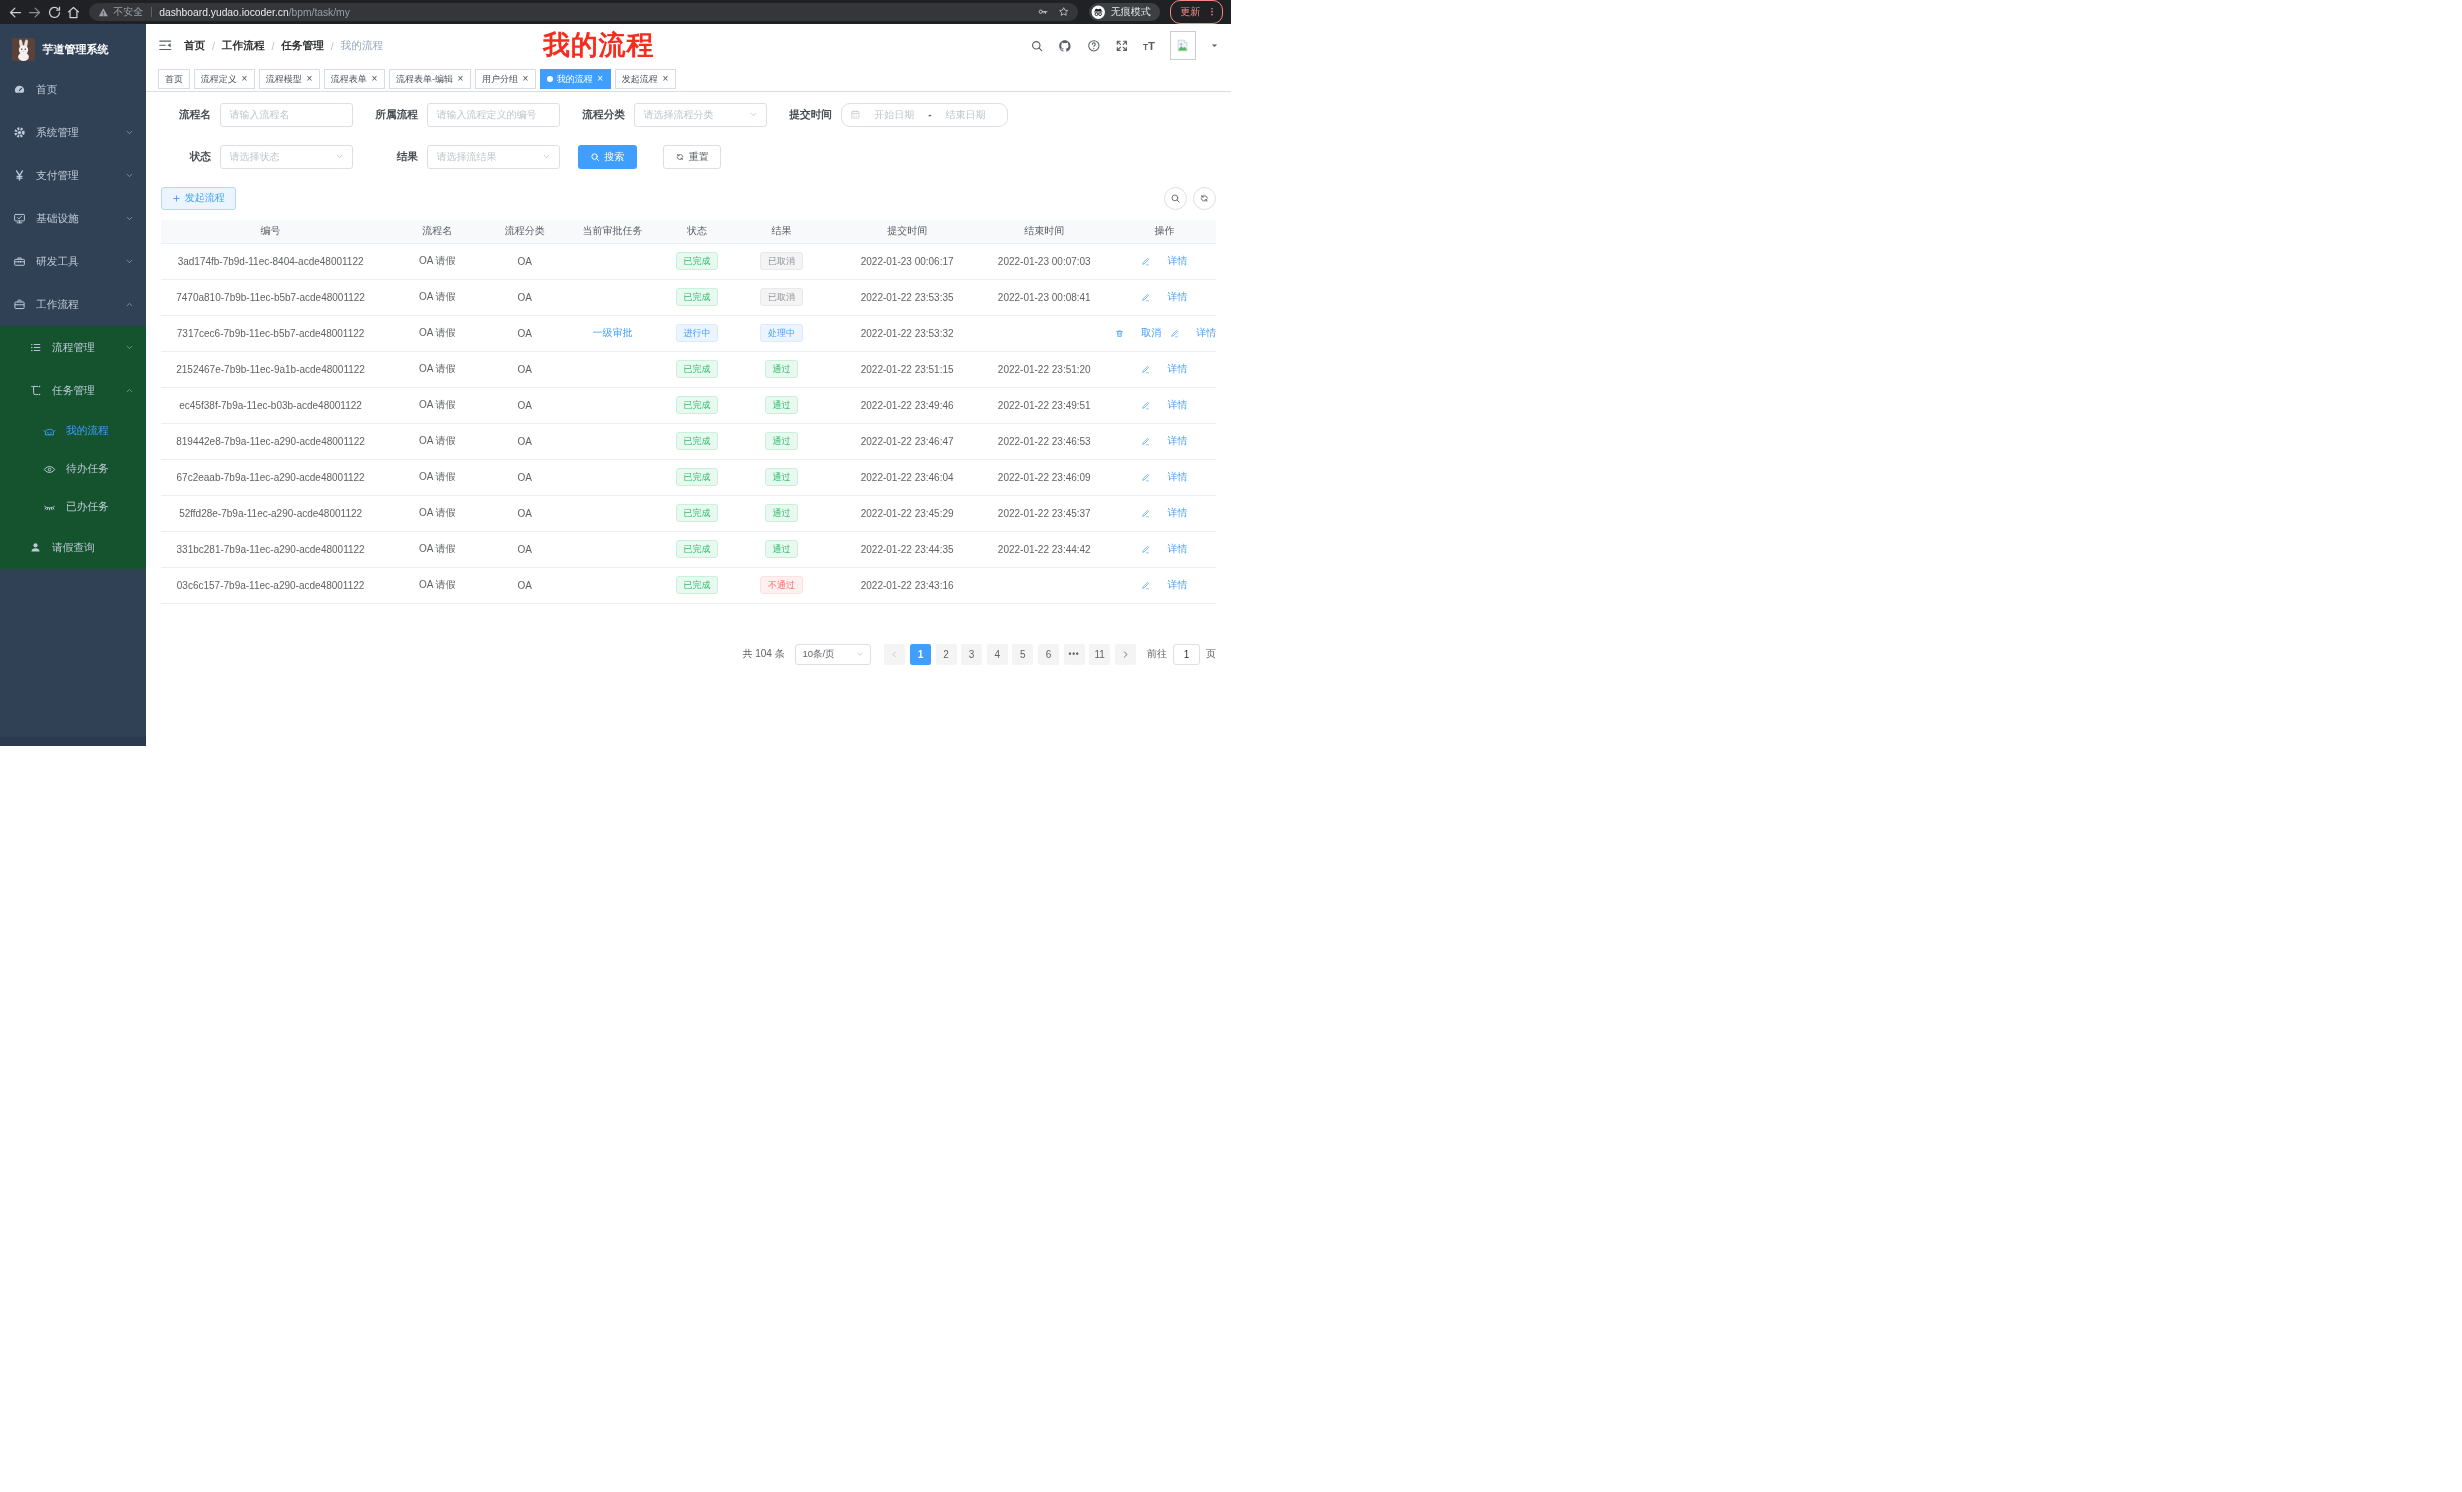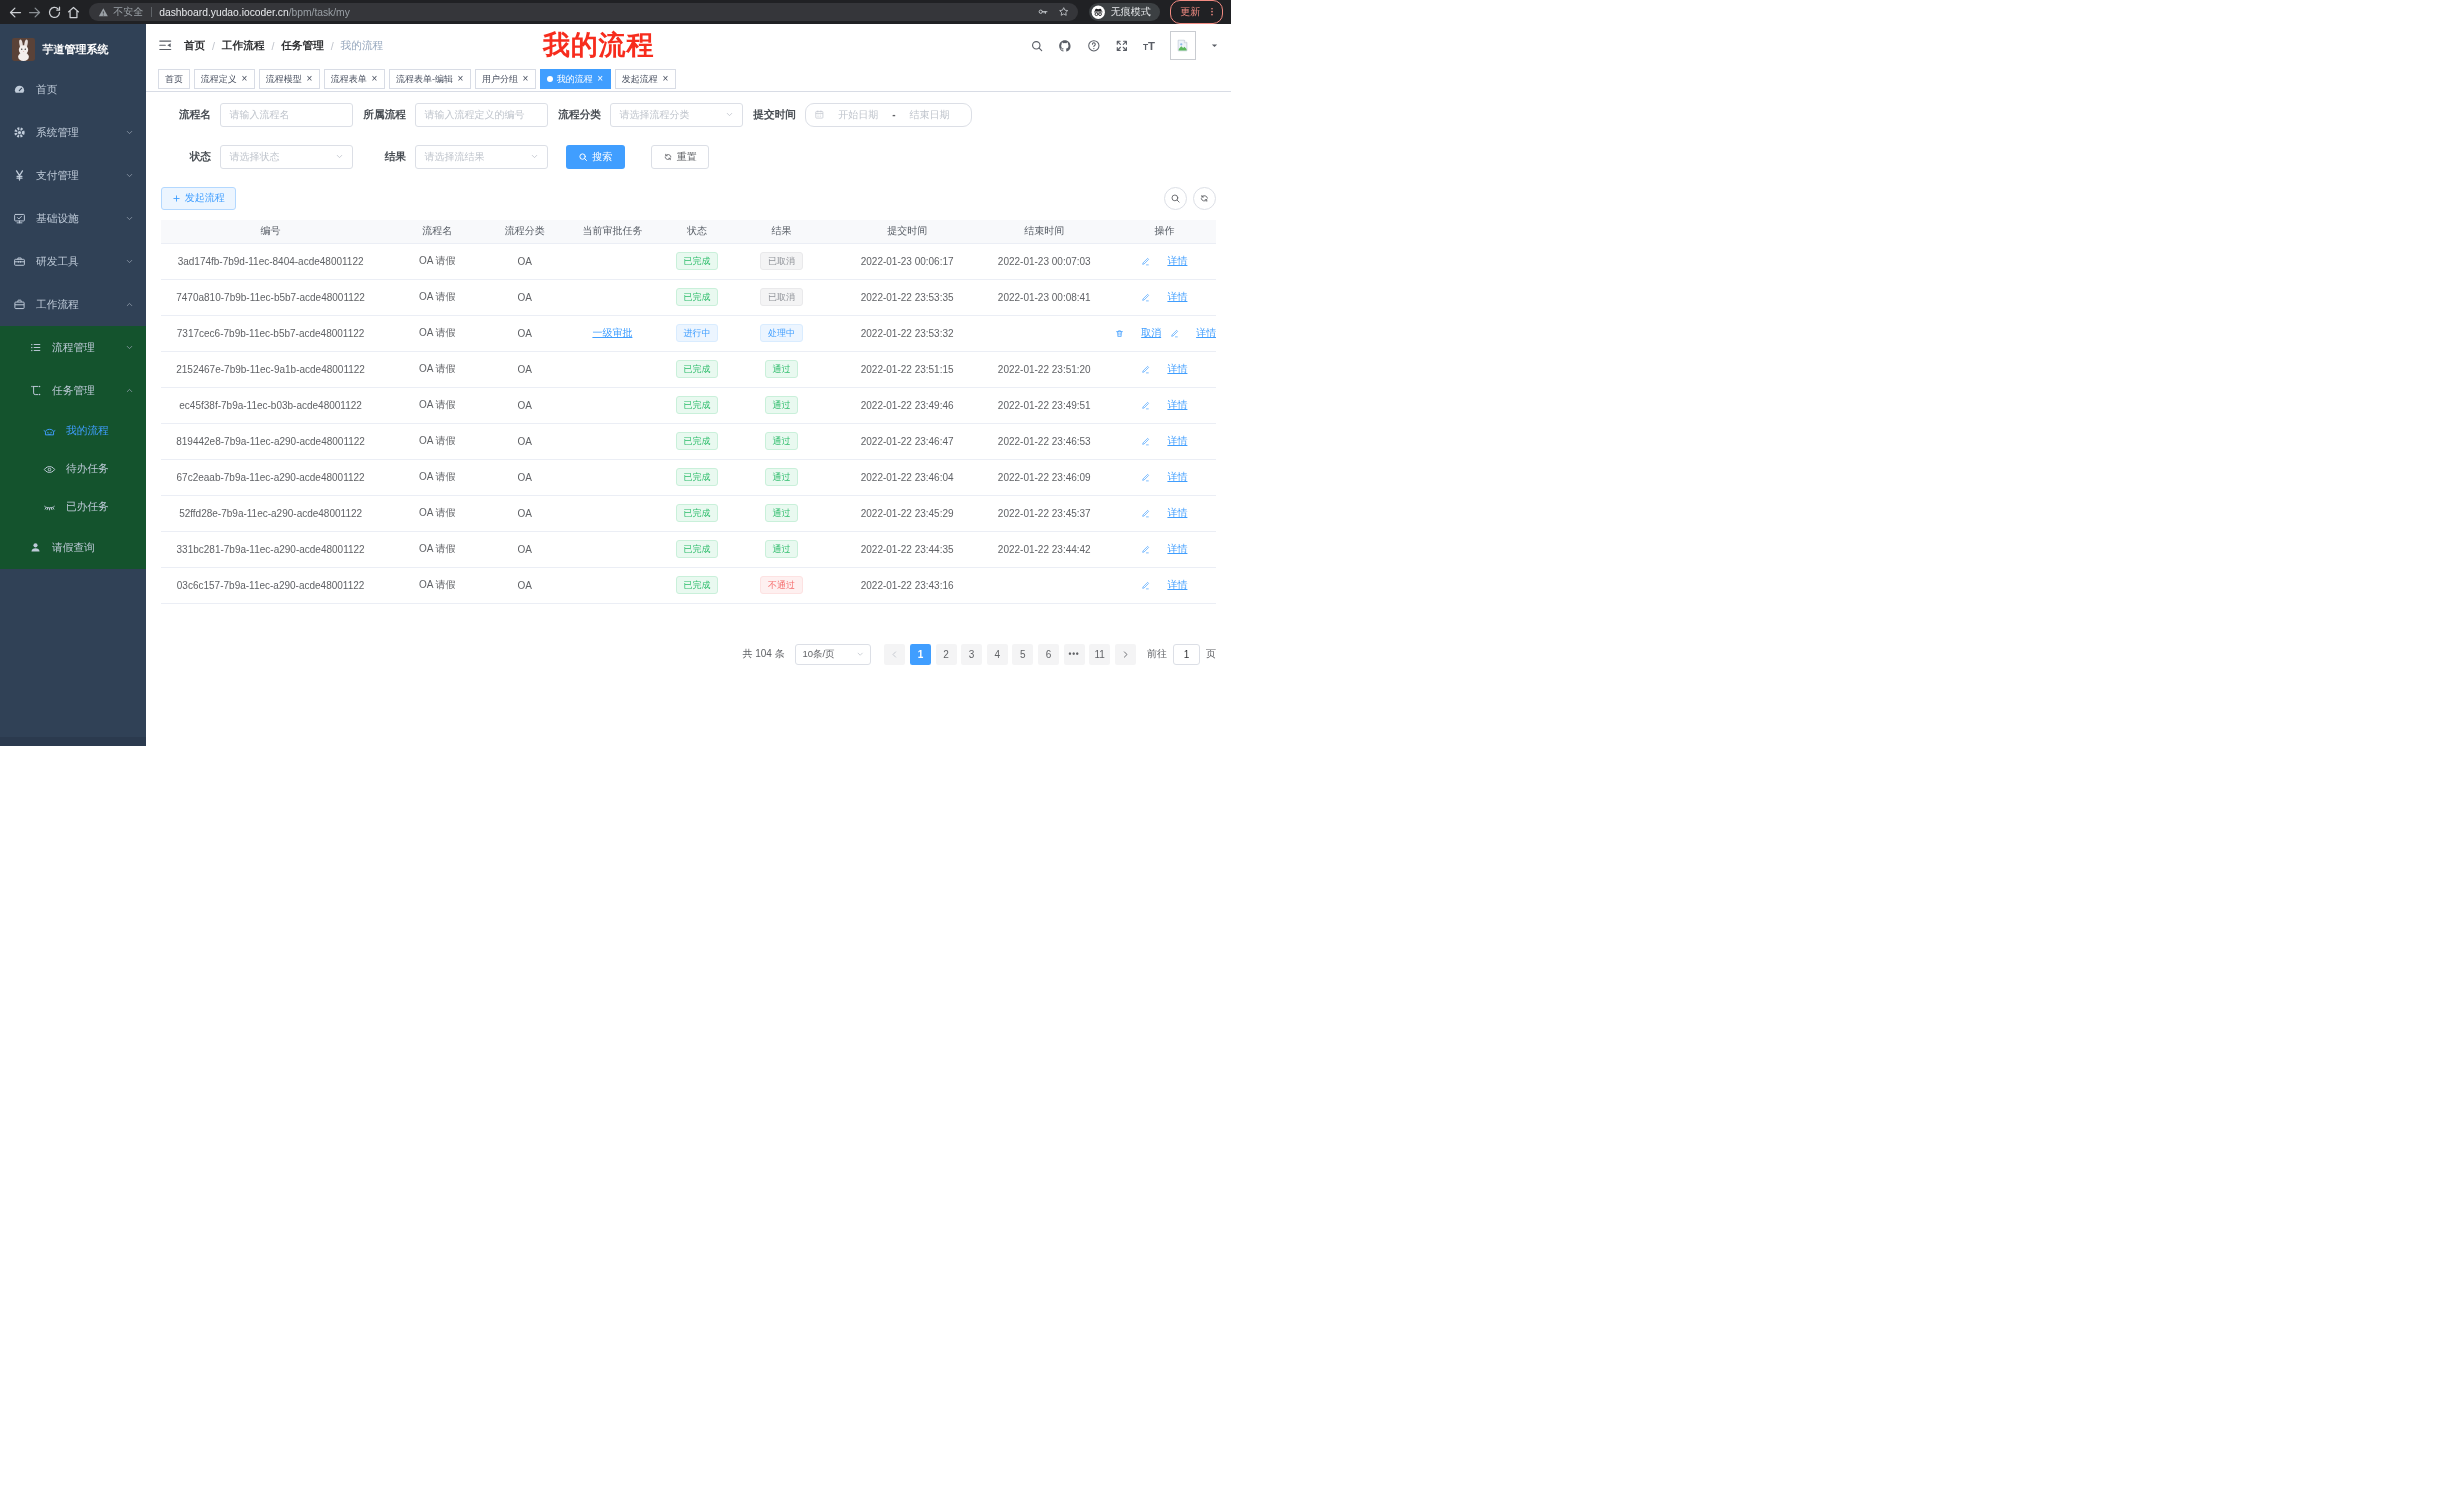--- a/index.html
+++ b/index.html
@@ -74,21 +74,21 @@
     display:flex; align-items:center; gap:3.8px; padding:0 6px; cursor:pointer; white-space:nowrap; }
   .tag-item .tag-dot { width:6px; height:6px; border-radius:50%; background:#fff; }
   .tag-item.active { background:var(--primary,#409eff); border-color:var(--primary,#409eff); color:#fff; }
   .tag-close { font-size:10px; line-height:1; padding:0 0.8px; }
 
   
   .content { flex:1; padding:10.7px 15px 0 15px; position:relative; }
   .filter-row { display:flex; align-items:center; height:24px; margin-bottom:18px; padding-left:12px; }
   .f-label { text-align:right; margin-right:9px; font-size:10.7px; color:#4a4f55; font-weight:600; white-space:nowrap; }
   .f-label.w1 { width:38px; } .f-label.w2 { width:43px; }
-  .f-group { display:flex; align-items:center; } .f-group + .f-group { margin-left:10px; }
+  .f-group { display:flex; align-items:center; } .f-group + .f-group { margin-left:22px; }
   .el-input { width:133px; height:24px; border:0.8px solid #dcdfe6; border-radius:3px; background:#fff;
     display:flex; align-items:center; padding:0 8.4px; font-size:10px; color:#bfc4cc; cursor:text; }
   .el-input .sel-arrow { width:9px; height:9px; margin-left:auto; color:#c0c4cc; }
   .date-range { width:167px; height:24px; border:0.8px solid #dcdfe6; border-radius:9px; background:#fff;
     display:flex; align-items:center; padding:0 7.6px; font-size:10px; color:#bfc4cc; cursor:text; }
   .date-range .cal { width:10.7px; height:10.7px; color:#c0c4cc; flex-shrink:0; }
   .dr-part { flex:1; text-align:center; }
   .dr-sep { color:#606266; font-weight:600; }
   .btn { height:24px; border-radius:3px; font-size:10px; display:inline-flex; align-items:center;
     gap:3.8px; padding:0 11.4px; cursor:pointer; border:0.8px solid transparent; }
@@ -109,21 +109,21 @@
   .yd-table th { height:23.6px; background:#f8f9fb; font-weight:400; color:#5a6068; font-size:10px;
     text-align:center; border-bottom:0.8px solid #ebeef5; white-space:nowrap; }
   .yd-table td { height:36px; text-align:center; border-bottom:0.8px solid #ebeef5;
     white-space:nowrap; overflow:hidden; padding:0 2.3px; }
   .el-tag { display:inline-block; height:18px; line-height:16.7px; padding:0 6.8px; border-radius:3px;
     font-size:9px; border:0.8px solid; }
   .tag-success { color:var(--success,#2dbd6b); background:#e9f9f0; border-color:#c9f0da; }
   .tag-info    { color:var(--info,#909399); background:#f4f4f5; border-color:#e9e9eb; }
   .tag-primary { color:var(--primary,#409eff); background:#ecf5ff; border-color:#d9ecff; }
   .tag-danger  { color:var(--danger,#f56c6c); background:#fef0f0; border-color:#fde2e2; }
-  .blue-link { color:var(--primary,#409eff); cursor:pointer; display:inline-flex; align-items:center; gap:17px;text-decoration:underline; }
+  .blue-link { color:var(--primary,#409eff); cursor:pointer; display:inline-flex; align-items:center; gap:17px; }
   .blue-link .ico { width:9px; height:9px; }
   .op-link + .op-link { margin-left:9px; }
 
   
   .pagination { display:flex; align-items:center; justify-content:flex-end; margin-top:40px;
     font-size:10px; color:#606266; }
   .pg-total { margin-right:10.7px; }
   .psize { width:76px; height:21px; border:0.8px solid #dcdfe6; border-radius:3px; display:flex;
     align-items:center; justify-content:space-between; padding:0 6px; font-size:9.5px; color:#606266;
     margin-right:10.7px; cursor:pointer; }

